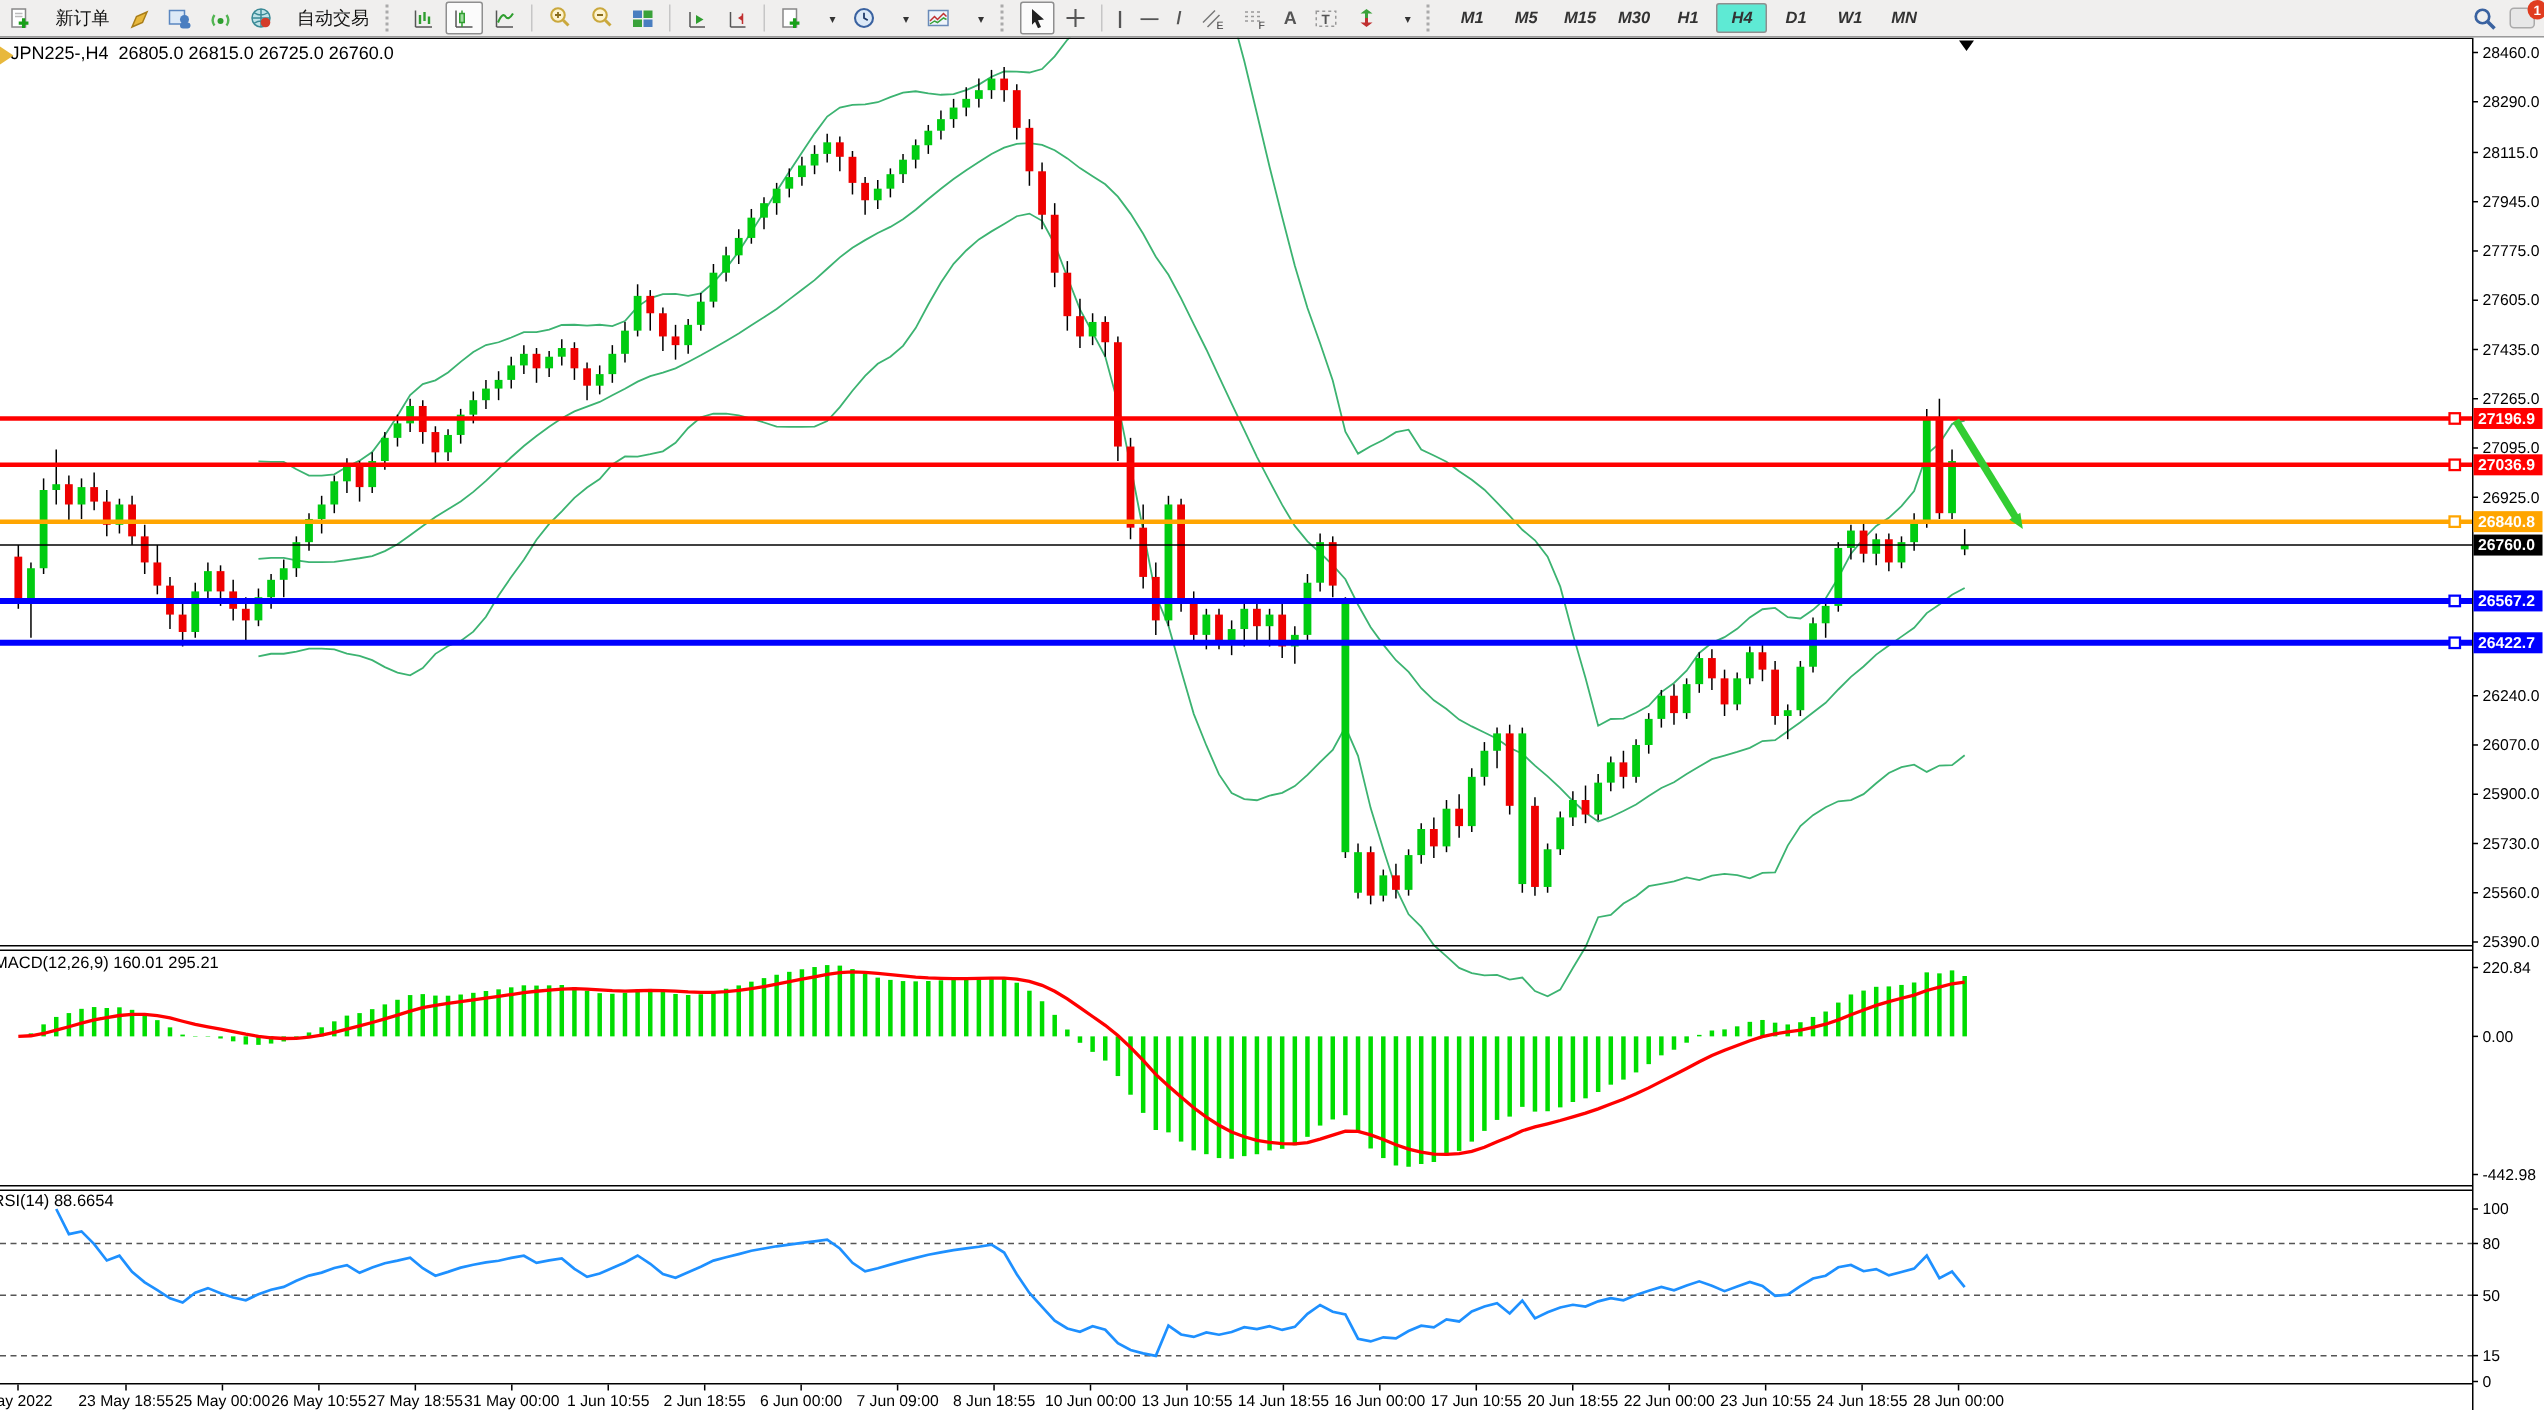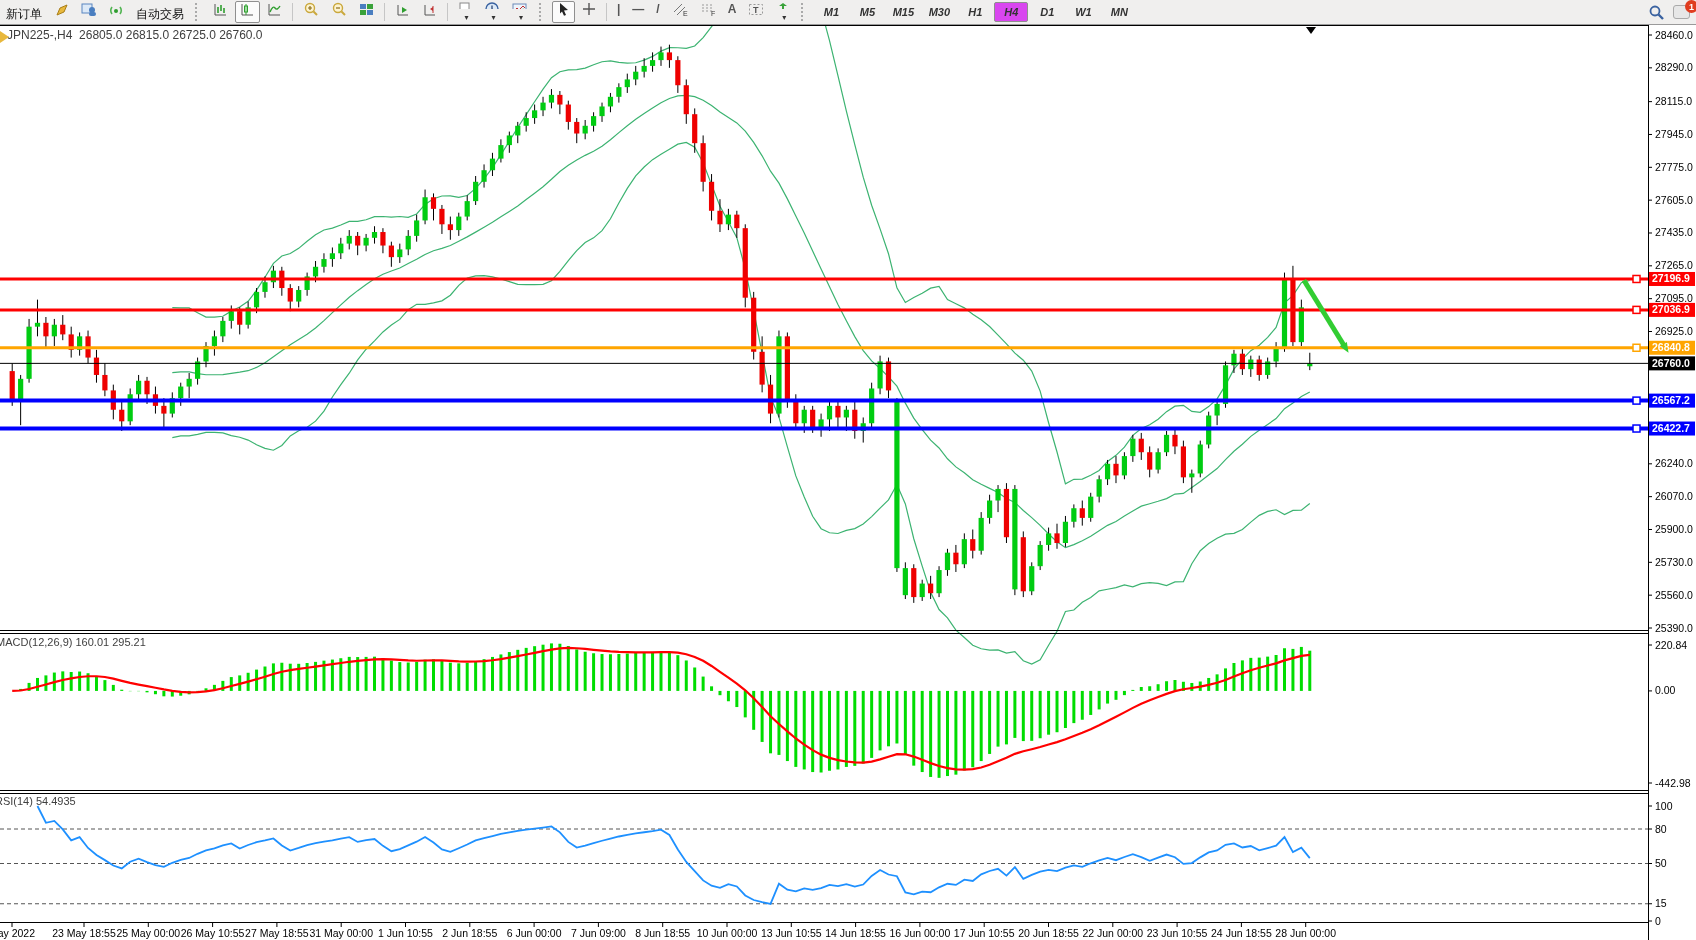--- a/index.html
+++ b/index.html
@@ -1,37 +1,37 @@
 <!DOCTYPE html>
 <html><head>
 <meta charset="utf-8">
 <style>
   html,body{margin:0;padding:0;background:#fff;font-family:"Liberation Sans",sans-serif;}
   #app{position:relative;width:1696px;height:940px;overflow:hidden;background:#fff;}
   
   #toolbar{position:absolute;left:0;top:0;width:1696px;height:24px;background:#f0efee;
     border-bottom:1px solid #9a9a9a;display:flex;align-items:center;z-index:5;font-size:12px;color:#222;}
-  .tb-btn{display:flex;align-items:center;gap:4px;height:20px;padding:0 4px;margin:0 1px;border:1px solid transparent;border-radius:2px;cursor:default;flex-direction:column;}
+  .tb-btn{display:flex;align-items:center;gap:16px;height:20px;padding:0 4px;margin:0 1px;border:1px solid transparent;border-radius:2px;cursor:default;}
   .tb-btn.pressed{background:#fbfbfb;border:1px solid #8f8f8f;}
   .tb-btn svg{display:block}
   .tb-grip{width:5px;height:18px;border-left:2px dotted #aaa;margin:0 5px;}
   .tb-sep{width:1px;height:18px;background:#c6c6c6;margin:0 4px;}
   .tb-label{font-size:12px;color:#111;white-space:nowrap;}
   .tf-btn{height:18px;min-width:24px;padding:0 4px;margin:0 1px;display:flex;align-items:center;justify-content:center;
     font-size:11px;font-weight:bold;color:#333;border:1px solid transparent;border-radius:2px;font-style:italic;}
-  .tf-btn.active{background:#d946ef;border:1px solid #8f8f8f;}
+  .tf-btn.active{background:#5eead4;border:1px solid #8f8f8f;}
   .caret{font-size:8px;color:#333;margin-left:2px;}
   .glyph{font-size:12px;color:#555;font-weight:bold;}
   #tb-right{margin-left:auto;display:flex;align-items:center;padding-right:6px;}
   #chat-badge{position:relative;margin-left:8px;}
   #chat-badge .bubble{width:15px;height:12px;background:#e7e7e7;border:1px solid #aaa;border-radius:3px;}
   #chat-badge .num{position:absolute;top:-5px;right:-8px;width:13px;height:13px;border-radius:50%;
     background:#e03c1f;color:#fff;font-size:9px;font-weight:bold;display:flex;align-items:center;justify-content:center;}
   
-  .overlay{position:absolute;z-index:3;white-space:pre;color:#404040;}
+  .overlay{position:absolute;z-index:3;white-space:pre;color:#000000;}
   #chart-title{left:7px;top:28px;font-size:12px;}
   #macd-label{left:-4px;top:636px;font-size:11px;}
   #rsi-label{left:-5px;top:795px;font-size:11px;}
   #oct{position:absolute;left:0;top:31px;width:0;height:0;z-index:3;
     border-top:6px solid transparent;border-bottom:6px solid transparent;border-left:9px solid #e8b83c;}
   svg text{font-family:"Liberation Sans",sans-serif;}
 </style>
 </head>
 <body>
 
@@ -636,21 +636,21 @@
       <line x1="1177.1" x2="1177.1" y1="923" y2="927" stroke="#000"></line>
       <text x="1177.1" y="937" font-size="10.5" fill="#000" text-anchor="middle">23 Jun 10:55</text>
       <line x1="1241.3999999999999" x2="1241.3999999999999" y1="923" y2="927" stroke="#000"></line>
       <text x="1241.3999999999999" y="937" font-size="10.5" fill="#000" text-anchor="middle">24 Jun 18:55</text>
       <line x1="1305.7" x2="1305.7" y1="923" y2="927" stroke="#000"></line>
       <text x="1305.7" y="937" font-size="10.5" fill="#000" text-anchor="middle">28 Jun 00:00</text>
     </svg>
 
   <div class="overlay" id="chart-title">JPN225-,H4  26805.0 26815.0 26725.0 26760.0</div>
   <div class="overlay" id="macd-label"><span>MACD(12,26,9)</span><span> 160.01 295.21</span></div>
-  <div class="overlay" id="rsi-label"><span>RSI(14)</span><span> 54.4935</span></div>
+  <div class="overlay" id="rsi-label"><span>RSI(14)</span><span> 88.6654</span></div>
   <div id="oct"></div>
 
   <div id="toolbar">
     <div class="tb-btn">
       <svg width="15" height="15">
           <rect x="2" y="1" width="9" height="12" fill="#fff" stroke="#888"></rect>
           <line x1="4" y1="4" x2="9" y2="4" stroke="#bbb"></line>
           <line x1="4" y1="6" x2="9" y2="6" stroke="#bbb"></line>
           <path d="M8 7h3v3h3v3h-3v3h-3v-3H5V10h3z" fill="#18a018" transform="scale(0.72) translate(4,3)"></path>
         </svg>

